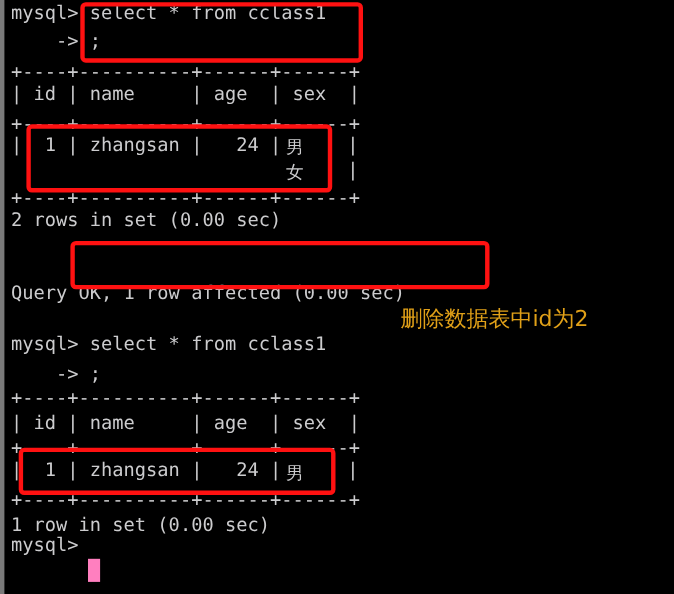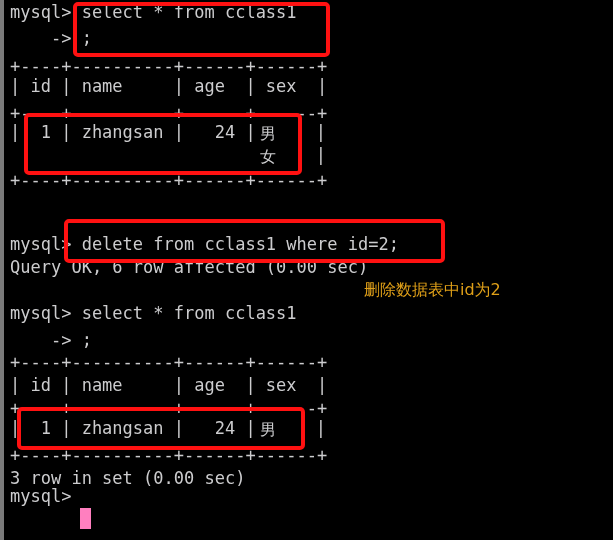--- a/index.html
+++ b/index.html
@@ -51,21 +51,21 @@
     position: absolute;
     border: 4px solid #ff1111;
     border-radius: 5px;
     box-sizing: border-box;
     pointer-events: none;
   }
   .annot {
     position: absolute;
     color: #e0a018;
     font-family: "DejaVu Sans", "Liberation Sans", sans-serif;
-    font-size: 16px;
+    font-size: 20px;
     line-height: 27px;
     white-space: pre;
     font-weight: 500;
   }
   .cursor {
     position: absolute;
     width: 11px;
     height: 21px;
     background: #ff7fbf;
   }
@@ -87,37 +87,37 @@
     <div class="line" style="top:103px">+----+----------+------+------+</div>
 
     <div class="line" style="top:122px">|  1 | zhangsan |   24 | </div>
     <div class="line cjk" style="top:124px; left:256px">男</div>
     <div class="line" style="top:122px; left:281px">   |</div>
 
     <div class="line cjk" style="top:147px; left:256px">女</div>
     <div class="line" style="top:145px; left:281px">   |</div>
 
     <div class="line" style="top:170px">+----+----------+------+------+</div>
+    <div class="line" style="top:190px">2 rows in set (0.00 sec)</div>
 
-    <div class="line" style="top:234px">mysql&gt; delete from cclass1 where id=2;</div>
-    <div class="line" style="top:257px">Query OK, 6 row affected (0.00 sec)</div>
+    <div class="line" style="top:257px">Query OK, 1 row affected (0.00 sec)</div>
 
     <div class="line" style="top:303px">mysql&gt; select * from cclass1</div>
     <div class="line" style="top:330px">    -&gt; ;</div>
 
     <div class="line" style="top:352px">+----+----------+------+------+</div>
     <div class="line" style="top:375px">| id | name     | age  | sex  |</div>
     <div class="line" style="top:398px">+----+----------+------+------+</div>
 
     <div class="line" style="top:418px">|  1 | zhangsan |   24 | </div>
     <div class="line cjk" style="top:420px; left:256px">男</div>
     <div class="line" style="top:418px; left:281px">   |</div>
 
     <div class="line" style="top:445px">+----+----------+------+------+</div>
-    <div class="line" style="top:468px">3 row in set (0.00 sec)</div>
+    <div class="line" style="top:468px">1 row in set (0.00 sec)</div>
 
     <div class="line" style="top:486px">mysql&gt;</div>
     <div class="cursor" style="left:76px; top:508px"></div>
 
   </div>
 
   <div class="annot" style="left:364px; top:276px">删除数据表中id为2</div>
 
   <div class="hl-box" style="left:73px;  top:2px;   width:257px; height:55px;"></div>
   <div class="hl-box" style="left:24px;  top:113px; width:278px; height:62px;"></div>

